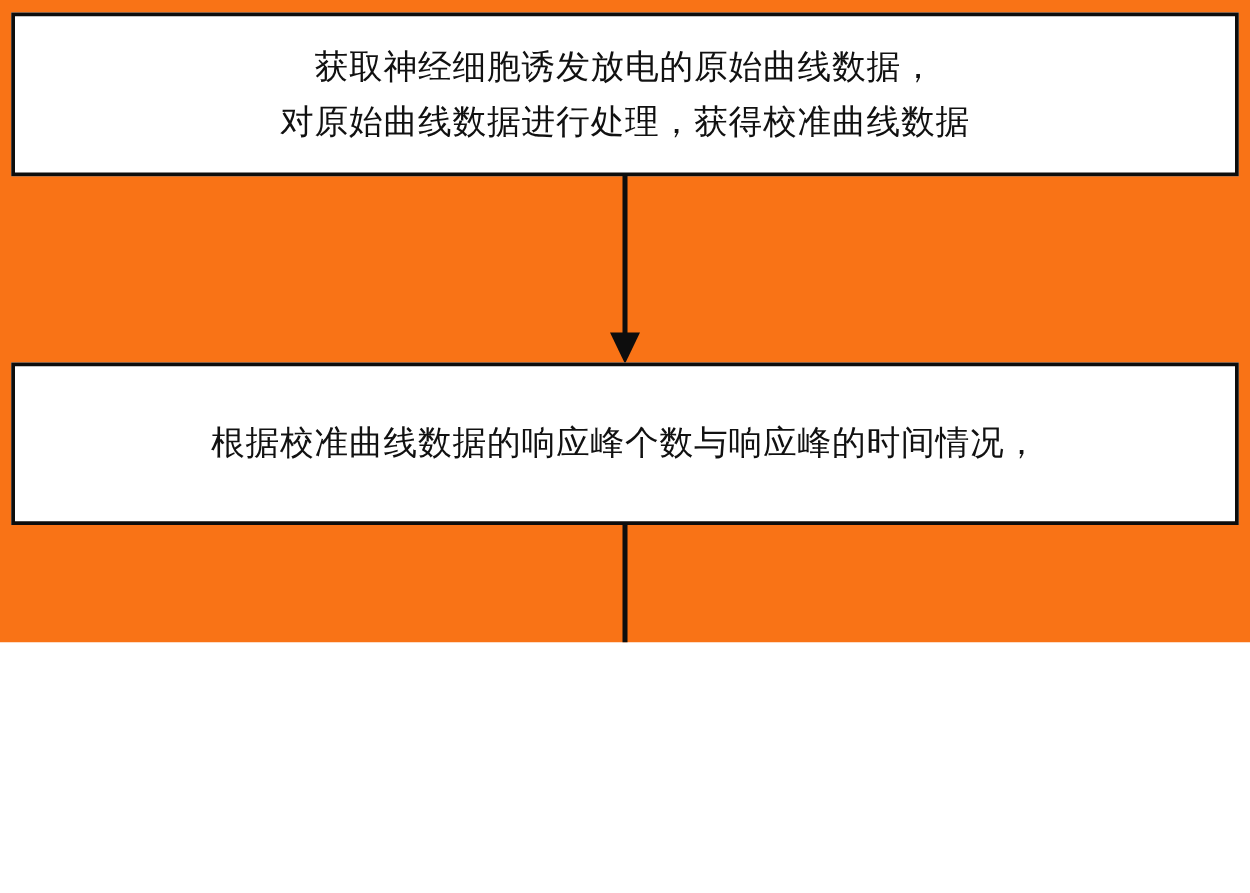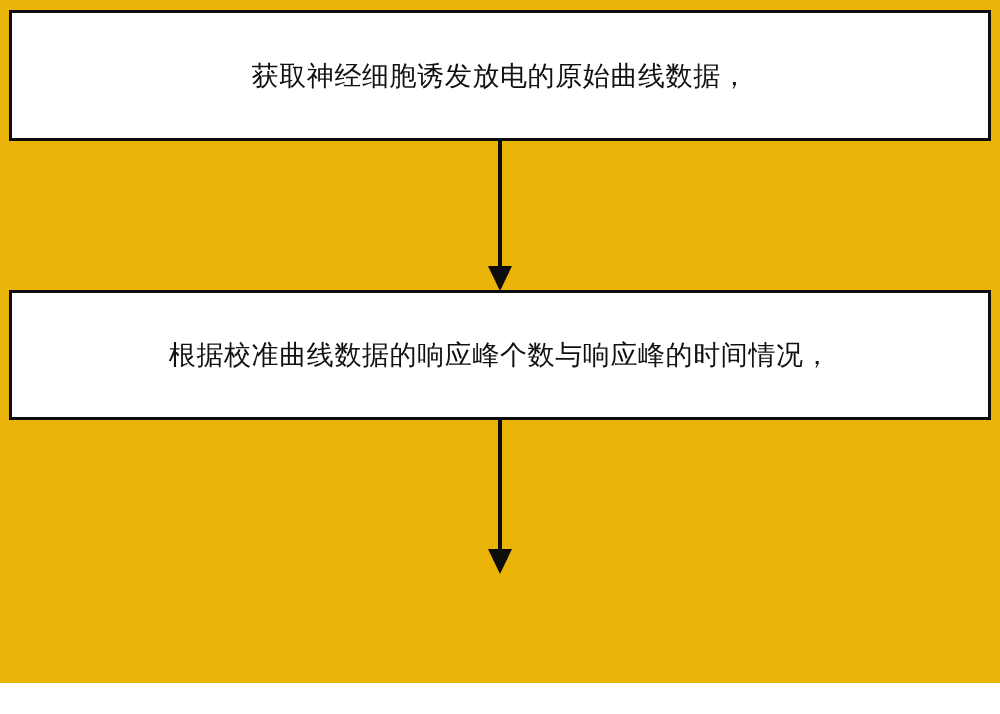--- a/index.html
+++ b/index.html
@@ -6,22 +6,22 @@
     margin: 0;
     padding: 0;
     background: #ffffff;
   }
   body {
     font-family: "DejaVu Serif", "Liberation Serif", serif;
   }
   #canvas {
     position: relative;
     width: 1000px;
-    height: 683px;
-    background: #eab308;
+    height: 514px;
+    background: #f97316;
     overflow: hidden;
   }
 
   
   .flow-box {
     position: absolute;
     left: 9px;
     width: 982px;
     box-sizing: border-box;
     border: 3px solid #0d0d0d;
@@ -85,20 +85,21 @@
   .connector.a2 .stem { top: 0px;   height: 134px; }
   .connector.a2 .head { top: 130px; }
 </style>
 </head>
 <body>
 
 <div id="canvas">
 
   <div class="flow-box b1">
     <span class="box-line">获取神经细胞诱发放电的原始曲线数据，</span>
+    <span class="box-line">对原始曲线数据进行处理，获得校准曲线数据</span>
   </div>
 
   <div class="connector a1">
     <div class="stem"></div>
     <div class="head"></div>
   </div>
 
   <div class="flow-box b2">
     <span class="box-line">根据校准曲线数据的响应峰个数与响应峰的时间情况，</span>
   </div>

